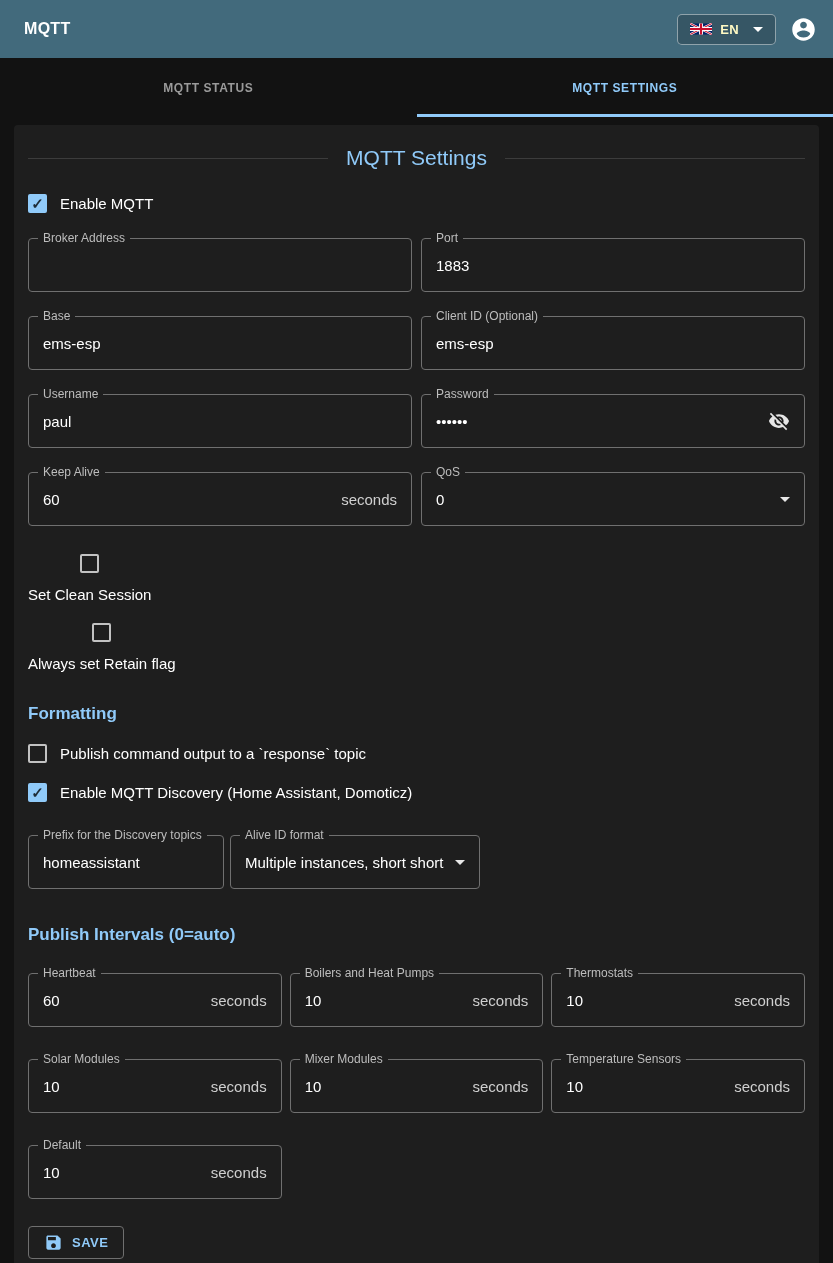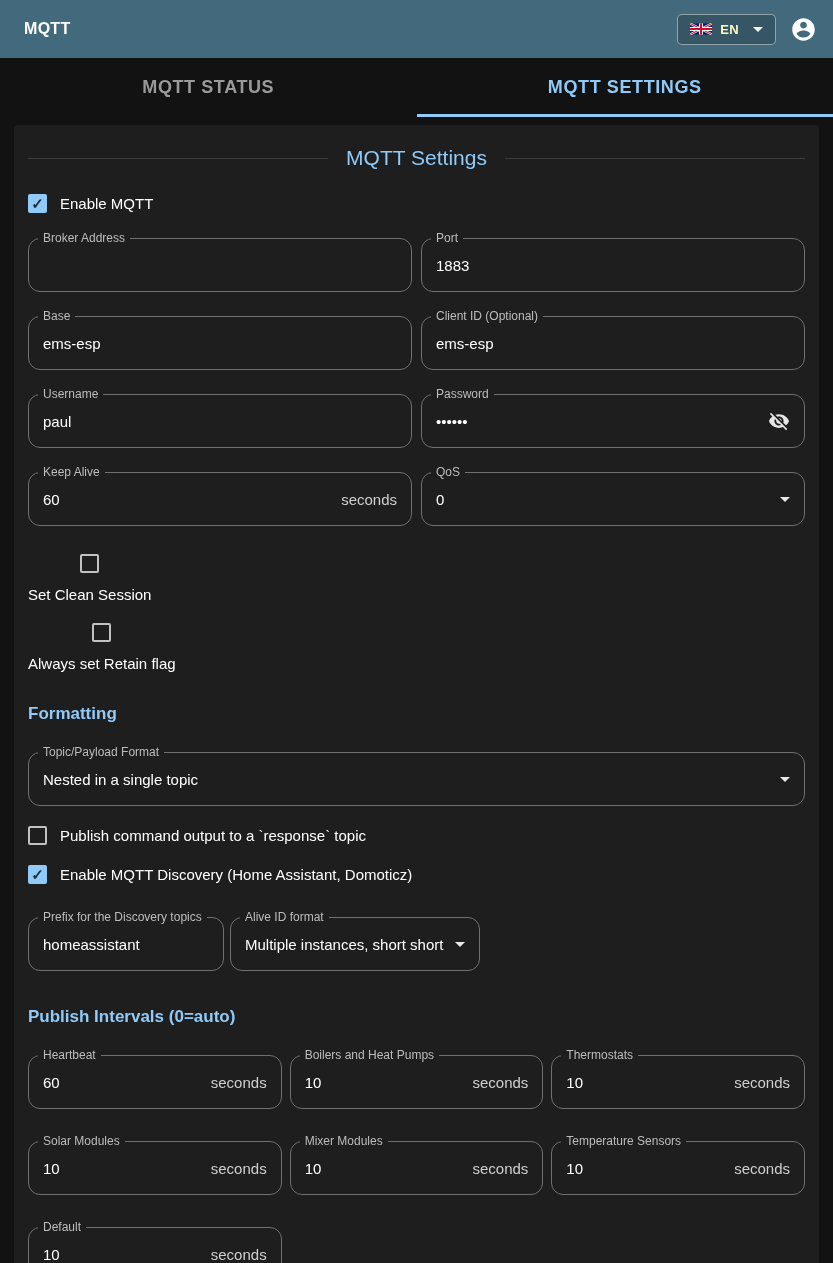--- a/index.html
+++ b/index.html
@@ -27,21 +27,21 @@
   .caret {
     width:0; height:0; border-left:5px solid transparent;
     border-right:5px solid transparent; border-top:5px solid #fff;
   }
   .lang-btn .caret { margin-left:6px; }
   .avatar { width:27px; height:27px; display:block; }
   
   .tabbar { height:59px; background:#121212; display:flex; position:relative; }
   .tab {
     flex:1; display:flex; align-items:center; justify-content:center;
-    font-size:18px; font-weight:bold; letter-spacing:.6px;
+    font-size:12px; font-weight:bold; letter-spacing:.6px;
     color:#9a9a9a; cursor:pointer; position:relative;
   }
   .tab.active { color:#90caf9; }
   .tab.active::after {
     content:""; position:absolute; left:0; right:0; bottom:0; height:3px; background:#90caf9;
   }
   
   .panel {
     margin:8px 14px 0; background:#1e1e1e; border-radius:4px;
     padding:0 14px 12px; min-height:1130px;
@@ -56,21 +56,21 @@
     display:flex; align-items:center; justify-content:center;
   }
   .checkbox.unchecked { border:2px solid #c2c2c2; background:transparent; }
   .checkbox.checked { background:#90caf9; color:#1d2b36; font-size:15px; font-weight:bold; line-height:1; }
   .check-label { font-size:15px; color:#fff; }
   .enable-row { margin-top:24px; }
   .cb-stack { margin-top:18px; }
   .cb-stack .check-row { padding:10px 0;flex-direction:column; }
   
   .tf {
-    position:relative; border:1px solid #707070; border-radius:12px;
+    position:relative; border:1px solid #707070; border-radius:4px;
     height:54px; display:flex; align-items:center; padding:0 14px; background:transparent;
   }
   .tf-label {
     position:absolute; top:-8px; left:9px; background:#1e1e1e;
     padding:0 5px; font-size:12px; color:#bdbdbd; white-space:nowrap;
   }
   .tf input {
     background:transparent; border:none; outline:none; color:#fff;
     font-size:15px; font-family:inherit; width:100%; padding:0;
   }
@@ -199,25 +199,20 @@
       <span class="check-label">Set Clean Session</span>
     </label>
     <label class="check-row">
       <span class="checkbox unchecked"></span>
       <span class="check-label">Always set Retain flag</span>
     </label>
   </div>
 
   <h2 class="section-h fmt-h">Formatting</h2>
 
-  <div class="tf full-field">
-    <span class="tf-label">Topic/Payload Format</span>
-    <span class="sel-value">Nested in a single topic</span>
-    <span class="caret"></span>
-  </div>
 
   <label class="check-row fmt-check">
     <span class="checkbox unchecked"></span>
     <span class="check-label">Publish command output to a `response` topic</span>
   </label>
 
   <label class="check-row fmt-check">
     <span class="checkbox checked">✓</span>
     <span class="check-label">Enable MQTT Discovery (Home Assistant, Domoticz)</span>
   </label>

